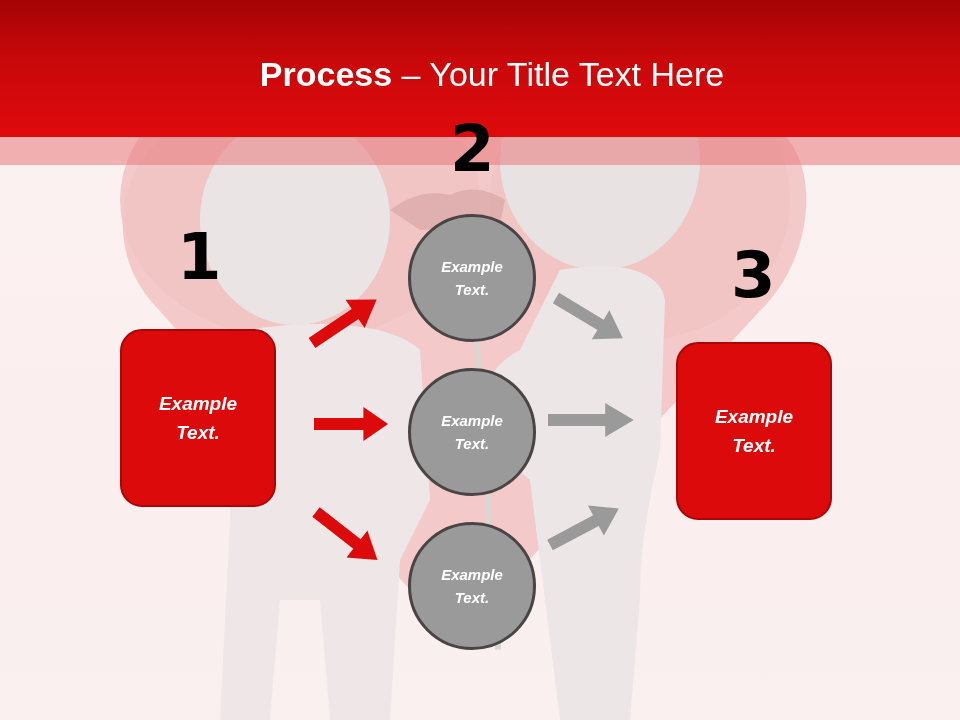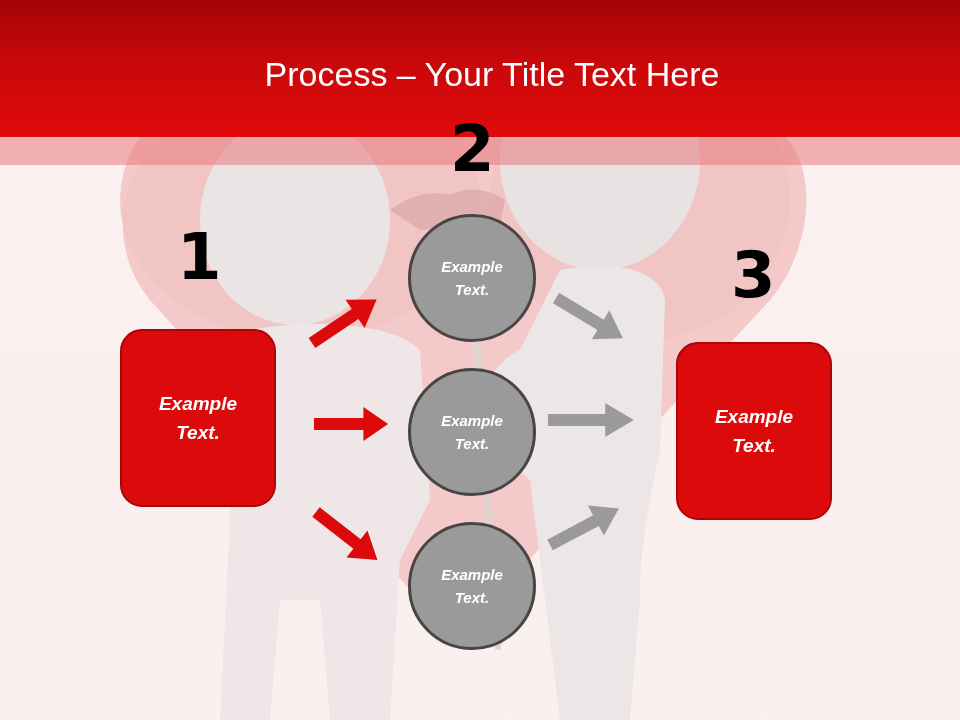--- a/index.html
+++ b/index.html
@@ -7,21 +7,21 @@
   body { position: relative; background: #fbf1f1; font-family: "Liberation Sans", sans-serif; }
   .slide { position: absolute; left: 0; top: 0; width: 960px; height: 720px; overflow: hidden;
     background: linear-gradient(180deg, #fcf3f3 0%, #fbeeee 60%, #faf0f0 100%); }
   .bg-art { position: absolute; left: 0; top: 0; width: 960px; height: 720px; }
   .header { position: absolute; left: 0; top: 0; width: 960px; height: 137px;
     background: linear-gradient(180deg, #a50406 0%, #c9080a 45%, #e00a0c 100%); }
   .header-band { position: absolute; left: 0; top: 137px; width: 960px; height: 28px;
     background: rgba(232, 120, 122, 0.55); }
   .title { position: absolute; left: 0; top: 52px; width: 984px; text-align: center;
     color: #ffffff; font-size: 34px; line-height: 44px; white-space: nowrap; }
-  .title .bold { font-weight: normal; }
+  .title .bold { font-weight: bold; }
   .num { position: absolute; font-family: "DejaVu Sans", sans-serif; font-weight: bold;
     color: #000; font-size: 64px; line-height: 70px; }
   .box { position: absolute; width: 156px; height: 178px; background: #dc0a0b;
     border: 2px solid #a80607; border-radius: 22px; display: flex; flex-direction: column;
     align-items: center; justify-content: center; color: #fff; font-style: italic;
     font-weight: bold; font-size: 19px; line-height: 29px; text-align: center; }
   .circle { position: absolute; width: 128px; height: 128px; border-radius: 50%;
     background: #9a9a9a; border: 3px solid #4a4545; display: flex; flex-direction: column;
     align-items: center; justify-content: center; color: #fff; font-style: italic;
     font-weight: bold; font-size: 15px; line-height: 23px; text-align: center; }

